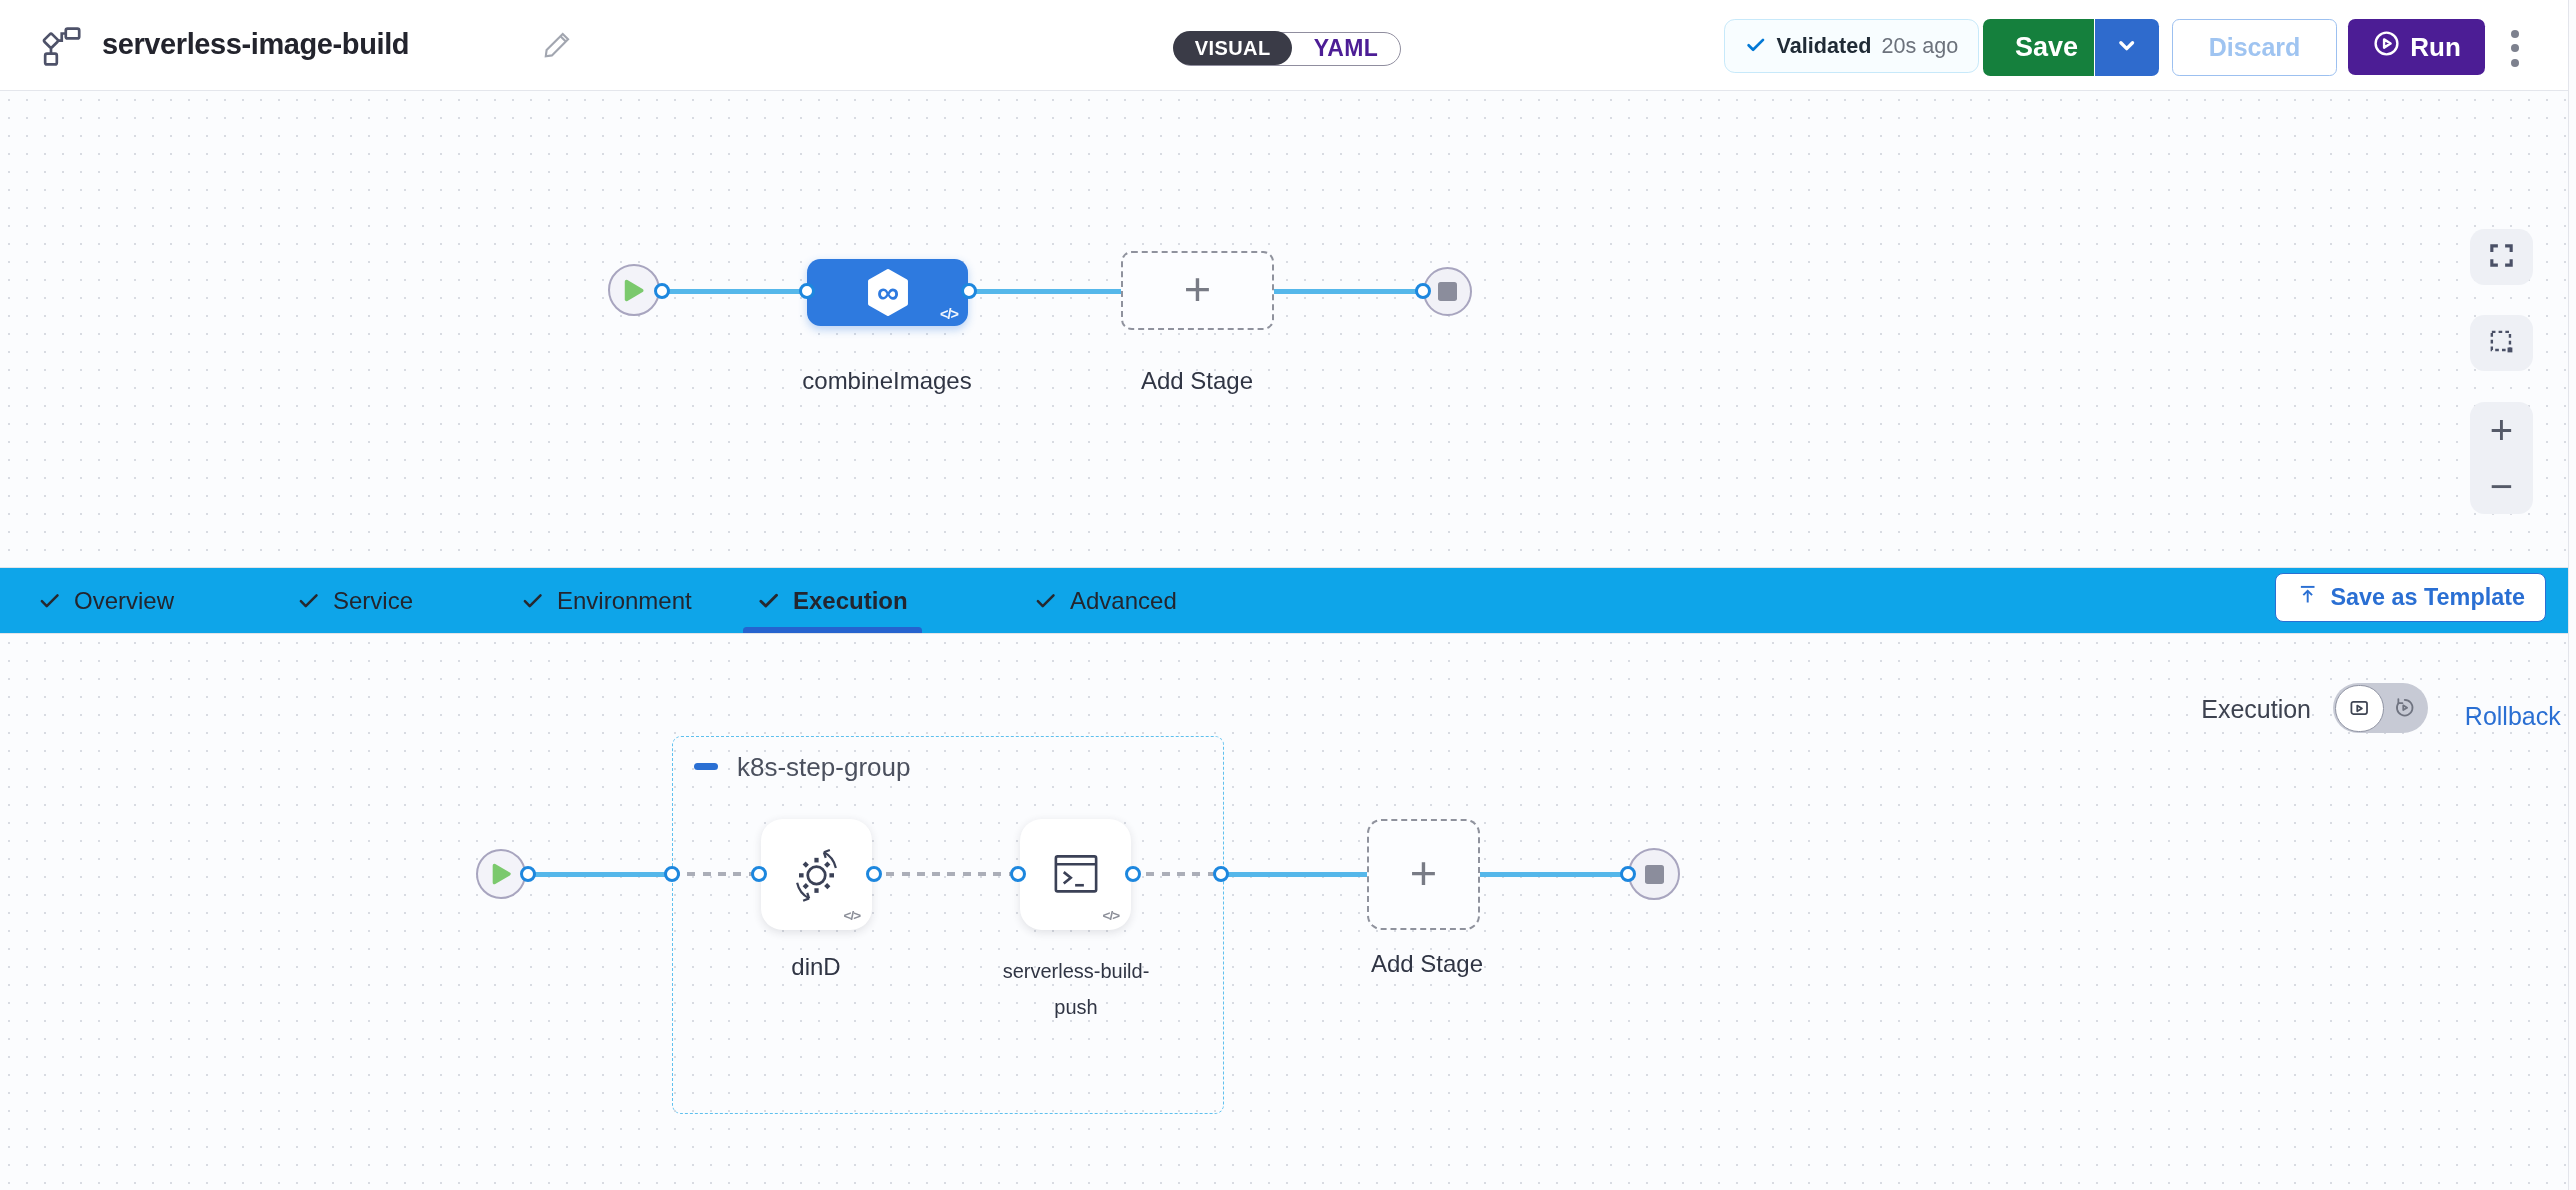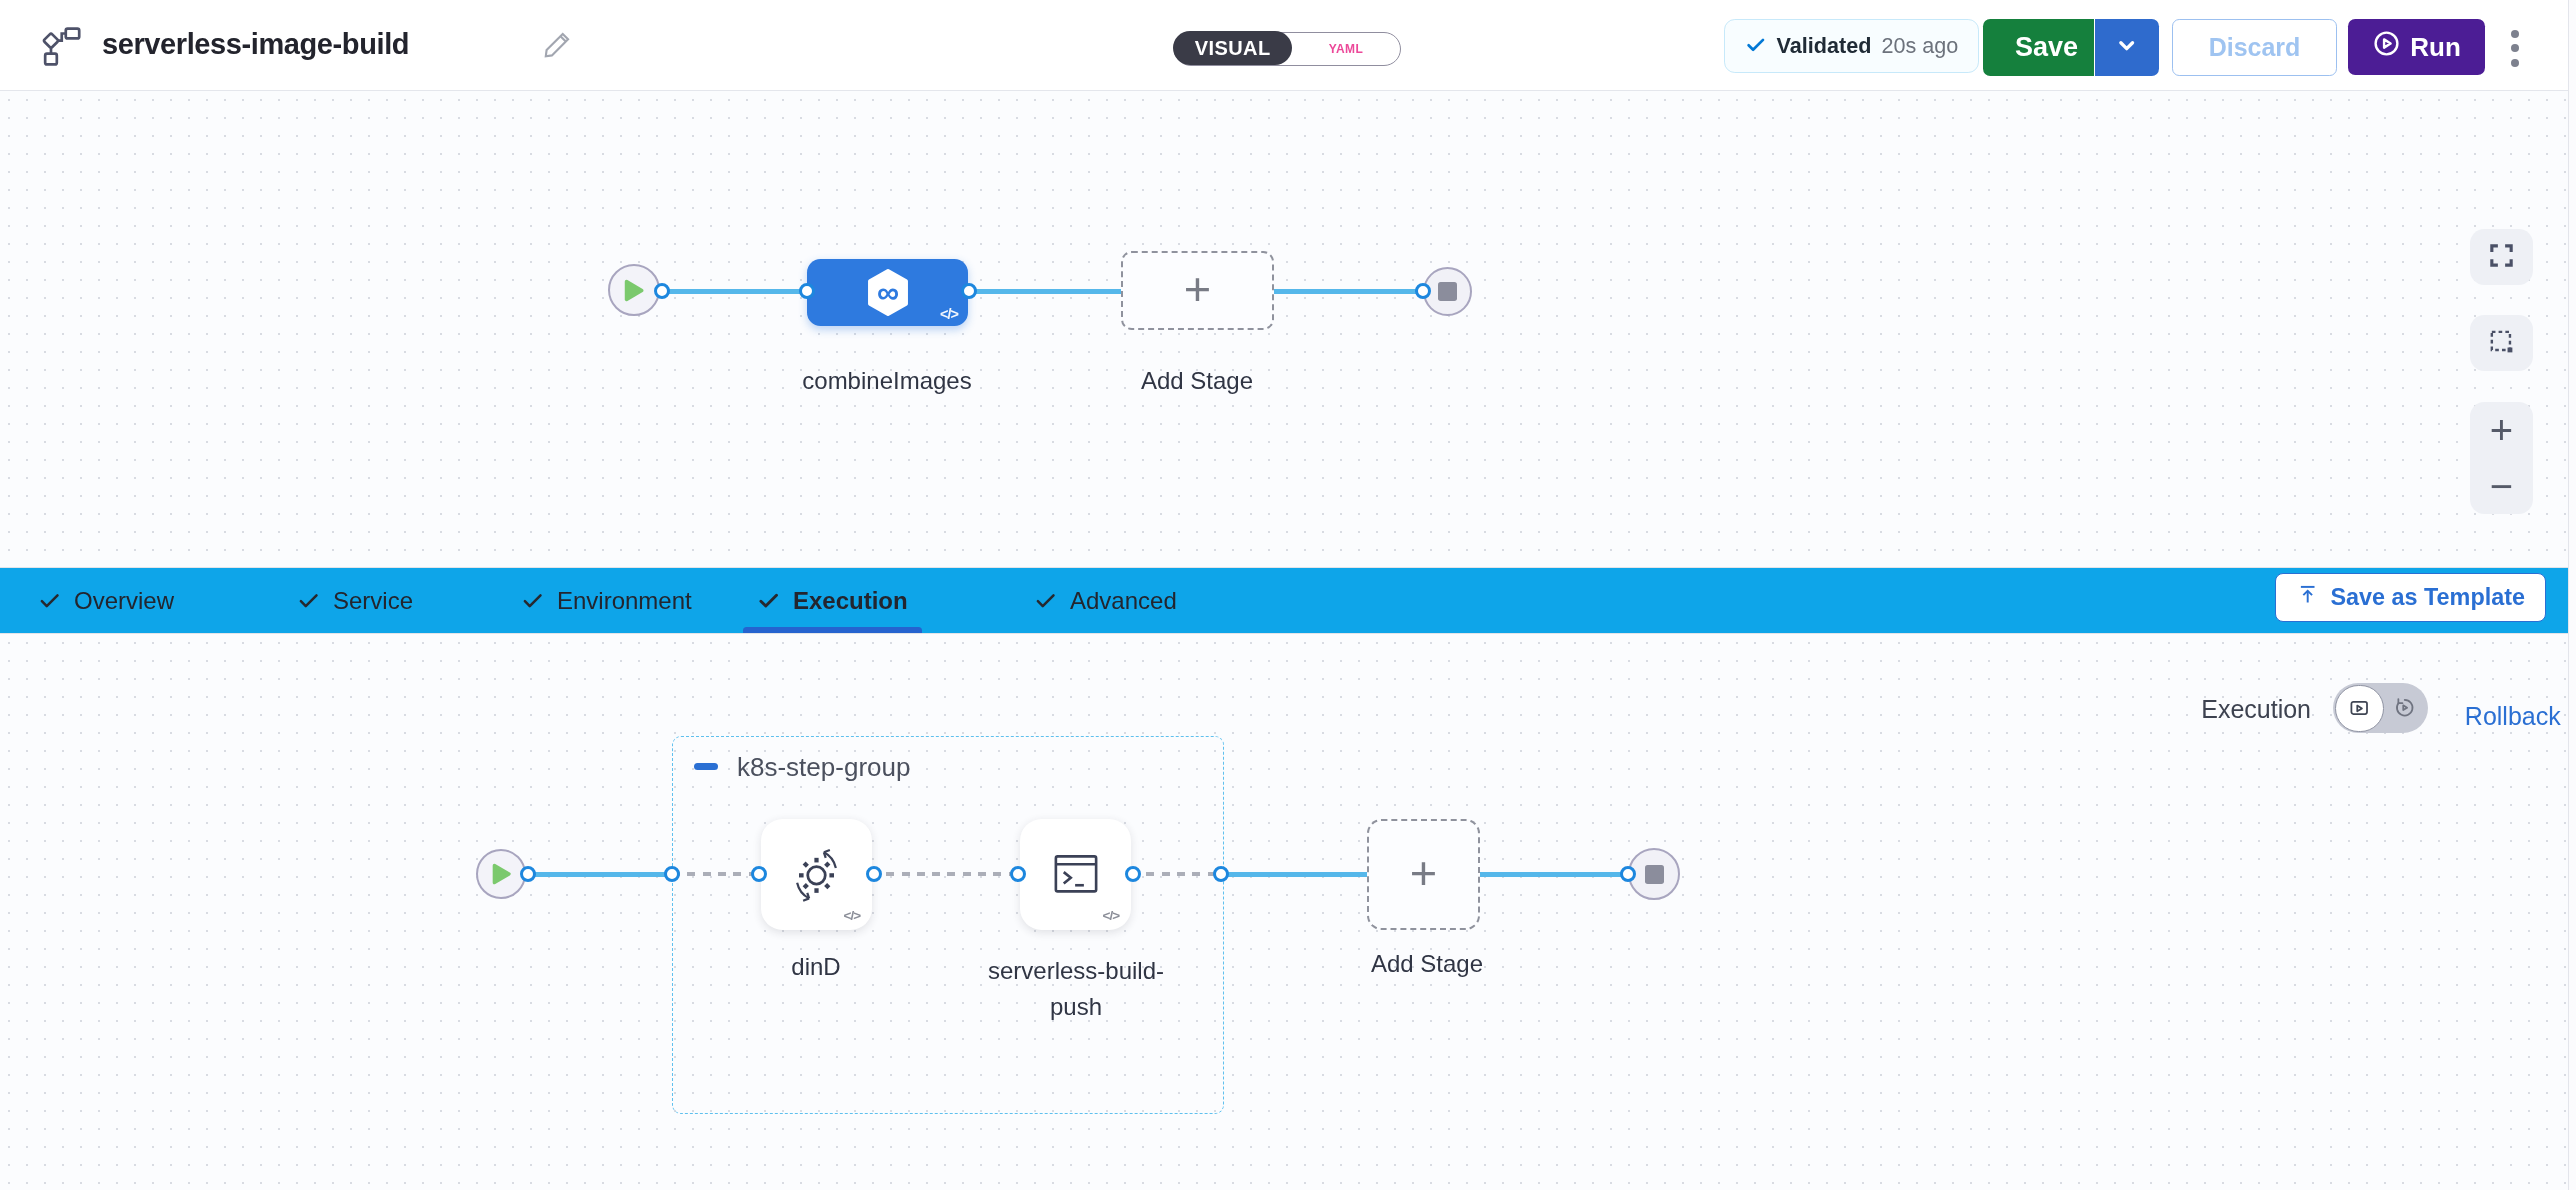--- a/index.html
+++ b/index.html
@@ -8,21 +8,21 @@
 
   
   .header { position:absolute; left:0; top:0; width:2576px; height:91px; background:#fff; border-bottom:0.9px solid #e4e6ec; z-index:10; }
   .pipeline-icon { position:absolute; left:36px; top:25px; }
   .page-title { position:absolute; left:102px; top:28px; font-size:29px; font-weight:700; color:#23242d; letter-spacing:-0.4px; }
   .edit-pencil { position:absolute; left:541px; top:29px; cursor:pointer; }
 
   .mode-toggle { position:absolute; left:1174px; top:32px; width:227px; height:34px; border:1.8px solid #908e9f; border-radius:18px; background:#fff; }
   .mode-visual { position:absolute; left:-1.8px; top:-1.8px; width:119px; height:34px; background:#3a3b47; border-radius:18px; color:#fff;
                  font-size:20px; font-weight:700; letter-spacing:0.4px; display:flex; align-items:center; justify-content:center; cursor:pointer; }
-  .mode-yaml { position:absolute; left:117px; top:0; right:0; height:31px; color:#ec4899; font-size:12px; font-weight:700; letter-spacing:0.4px;
+  .mode-yaml { position:absolute; left:117px; top:0; right:0; height:31px; color:#4c1d95; font-size:23px; font-weight:700; letter-spacing:0.4px;
                display:flex; align-items:center; justify-content:center; cursor:pointer; }
 
   .validated-badge { position:absolute; left:1724px; top:19px; height:54px; padding:0 20px; background:#f8fdff; border:1.8px solid #c7e9fa;
                      border-radius:10.8px; display:flex; align-items:center; gap:10px; }
   .validated-label { font-size:21.6px; font-weight:700; color:#202b36; }
   .validated-time { font-size:21.6px; color:#6c727c; }
 
   .save-btn { position:absolute; left:1983px; top:19px; width:111px; height:57px; background:#15803d; border:none; border-radius:7.2px 0 0 7.2px;
               color:#fff; font-size:27px; font-weight:700; font-family:inherit; cursor:default;padding-left:16px; }
   .save-caret { position:absolute; left:2094px; top:19px; width:65px; height:57px; background:#2f6bcd; border:none; border-radius:0 7.2px 7.2px 0;
@@ -58,21 +58,21 @@
   .hex-infinity { position:absolute; left:58px; top:9px; width:46px; height:49px; display:flex; align-items:center; justify-content:center;
                   color:#2e7adf; font-size:31px; font-weight:700; }
   .code-glyph { position:absolute; right:10px; bottom:4.5px; font-size:14.4px; font-weight:700; letter-spacing:-0.9px; color:rgba(255,255,255,.95); }
   .code-glyph-gray { position:absolute; right:11.7px; bottom:7.2px; font-size:13.5px; font-weight:700; letter-spacing:-0.9px; color:#8b8e98; }
 
   .add-box { position:absolute; background:#fcfdff; border:2.7px dashed #8f929d; display:flex; align-items:center; justify-content:center;
              color:#787b85; z-index:3; cursor:pointer; }
   .add-plus { font-size:47px; font-weight:400; line-height:1; margin-top:-3.6px; }
 
   .node-label { position:absolute; width:270px; text-align:center; font-size:24px; color:#303544; z-index:3; }
-  .node-label-wrap { position:absolute; width:180px; text-align:center; font-size:24px; line-height:36px; color:#303544; overflow-wrap:break-word; z-index:3; }
+  .node-label-wrap { position:absolute; width:180px; text-align:center; font-size:20px; line-height:36px; color:#303544; overflow-wrap:break-word; z-index:3; }
 
   .canvas-ctrl { position:absolute; left:2470px; width:63px; background:#eef0f5; border-radius:14.4px; display:flex; flex-direction:column;
                  align-items:center; justify-content:center; z-index:6; cursor:pointer; }
   .zoom-glyph { font-size:40px; font-weight:400; color:#555a68; line-height:1; height:56px; display:flex; align-items:center; cursor:pointer; }
 
   .scroll-gutter { position:absolute; right:0; top:0; width:8px; height:1190px; background:#fbfbfd; border-left:0.9px solid #e3e5eb; z-index:20; }
 
   
   .tabbar { position:absolute; left:0; top:567px; width:2576px; height:67px; background:#0ea5e9; border-top:0.9px solid #e2e4e9;
             border-bottom:0.9px solid #e2e4e9; z-index:9; }

